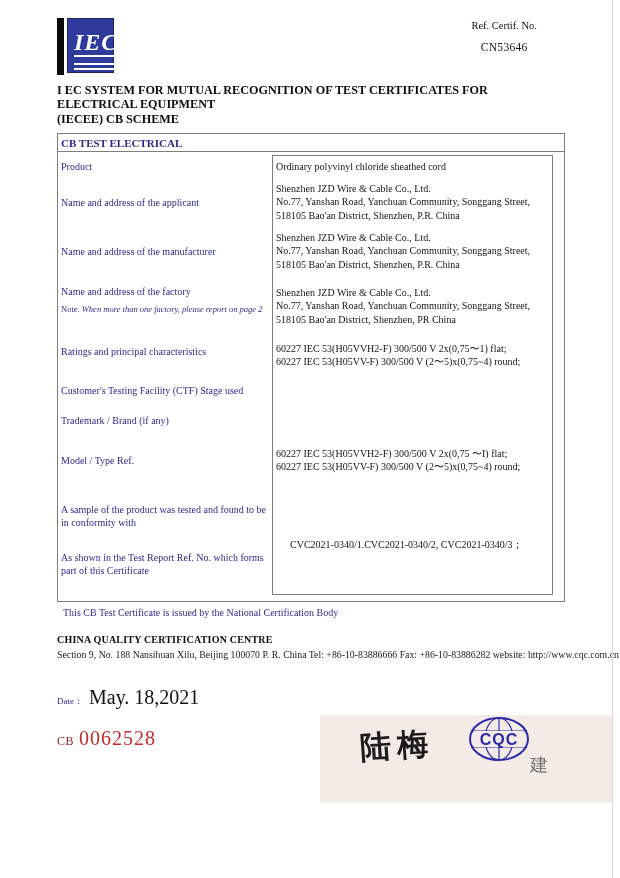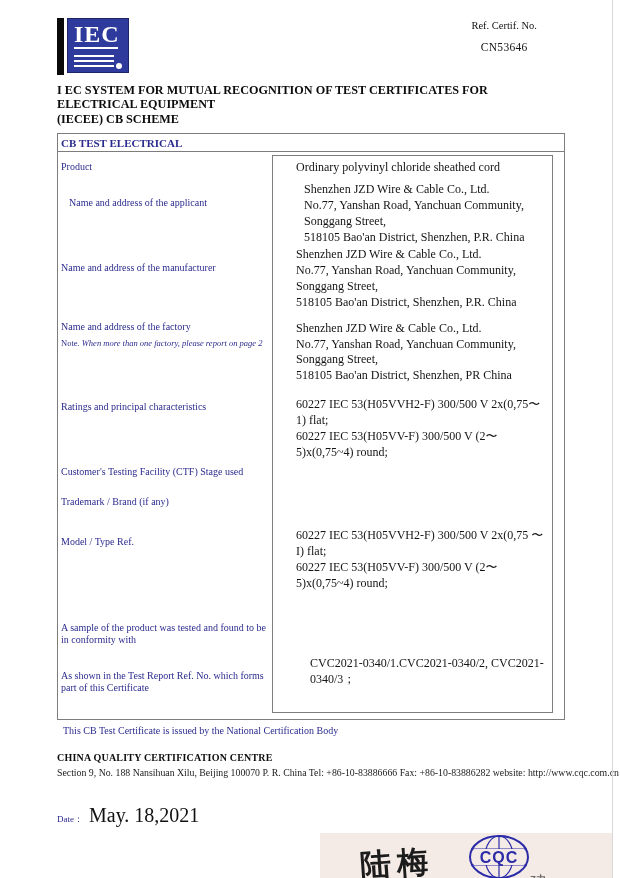--- a/index.html
+++ b/index.html
@@ -12,22 +12,22 @@
     content:""; position:absolute; top:0; right:7px; width:1px; height:100%;
     background:#d8d8d8;
   }
   .content { padding:18px 55px 0 57px; }
 
   
   .top { display:flex; justify-content:space-between; align-items:flex-start; }
   .logo-wrap { display:flex; align-items:stretch; height:57px; }
   .logo-bar { width:7px; background:#0a0a0a; margin-right:3px; }
   .logo-box {
-    width:62px; height:55px; background:#2e3a9c; border:1px solid #1d2566;
-    padding:3px 6px 0 6px; display:flex; flex-direction:column;
+    width:47px; height:55px; background:#2e3a9c; border:1px solid #1d2566;
+    padding:11px 6px 0 6px; display:flex; flex-direction:column;font-style:italic;
   }
   .logo-text {
     color:#fff; font-weight:bold; font-size:24px; line-height:24px;
     letter-spacing:1px; border-bottom:2px solid #fff; padding-bottom:1px; width:44px;
   }
   .logo-lines { margin-top:3px; }
   .logo-lines .ln { height:2px; background:#fff; width:40px; margin-top:3px; }
   .logo-lines .ln-last { position:relative; width:40px; }
   .logo-lines .dot {
     position:absolute; right:-8px; top:-2px; width:6px; height:6px;
@@ -50,27 +50,27 @@
   .value-frame {
     position:absolute; left:214px; right:11px; top:3px; bottom:6px;
     border:1px solid #7d7d7d; pointer-events:none;
   }
   .row { display:flex; align-items:flex-start; }
   .row .lbl {
     width:214px; padding-left:3px; padding-right:6px; color:#2b2b8e;
     font-size:10px; line-height:1.25;
   }
   .row .val {
-    flex:1; margin-left:24px; margin-right:18px; font-size:12px; line-height:1.32;
+    flex:1; margin-left:4px; margin-right:18px; font-size:10px; line-height:1.32;
     color:#141414; white-space:pre-line;
   }
   .note-line { font-size:8.5px; margin-top:5px; color:#2b2b8e; }
   .note-line .itl { font-style:italic; }
   .r0 { min-height:27px; } .r0 .lbl{padding-top:7px;} .r0 .val{padding-top:6px;}
-  .r1 { min-height:48px; } .r1 .lbl{padding-top:16px;margin-left:8px;} .r1 .val{padding-top:1px;}
+  .r1 { min-height:48px; } .r1 .lbl{padding-top:16px;} .r1 .val{padding-top:1px;}
   .r2 { min-height:47px; } .r2 .lbl{padding-top:17px;} .r2 .val{padding-top:2px;}
   .r3 { min-height:53px; } .r3 .lbl{padding-top:10px;} .r3 .val{padding-top:10px;}
   .r4 { min-height:50px; } .r4 .lbl{padding-top:17px;} .r4 .val{padding-top:13px;}
   .r5 { min-height:45px; } .r5 .lbl{padding-top:13px;}
   .r6 { min-height:23px; } .r6 .lbl{padding-top:6px;}
   .r7 { min-height:27px; } .r7 .lbl{padding-top:8px;}
   .r8 { min-height:50px; } .r8 .lbl{padding-top:10px;} .r8 .val{padding-top:6px;}
   .r9 { min-height:58px; } .r9 .lbl{padding-top:30px;} .r9 .val{padding-top:8px;}
   .r10{ min-height:64px; } .r10 .lbl{padding-top:20px;} .r10 .val{padding-top:6px; padding-left:14px;}
 
@@ -203,20 +203,23 @@
     <div class="issued-note">This CB Test Certificate is issued by the National Certification Body</div>
 
     <div class="nbc-name">CHINA QUALITY CERTIFICATION CENTRE</div>
     <div class="nbc-address">Section 9, No. 188 Nansihuan Xilu, Beijing 100070 P. R. China Tel: +86-10-83886666 Fax: +86-10-83886282 website: http://www.cqc.com.cn</div>
 
     <div class="date-row">
       <span class="date-label">Date：</span><span class="date-value">May. 18,2021</span>
     </div>
 
     <div class="bottom">
+      <div class="cb-line">
+        <span class="cb-prefix">CB</span><span class="cb-number">0062528</span>
+      </div>
 
       <div class="sig-area">
         <div class="sig-script">陆梅</div>
 
         <svg class="cqc-logo" width="62" height="46" viewBox="0 0 62 46">
           <ellipse cx="31" cy="23" rx="29" ry="21" fill="none" stroke="#2b2ba8" stroke-width="2"></ellipse>
           <ellipse cx="31" cy="23" rx="14" ry="21" fill="none" stroke="#2b2ba8" stroke-width="1.2"></ellipse>
           <line x1="3" y1="15" x2="59" y2="15" stroke="#2b2ba8" stroke-width="1.2"></line>
           <line x1="3" y1="31" x2="59" y2="31" stroke="#2b2ba8" stroke-width="1.2"></line>
           <line x1="31" y1="2" x2="31" y2="44" stroke="#2b2ba8" stroke-width="1.2"></line>

